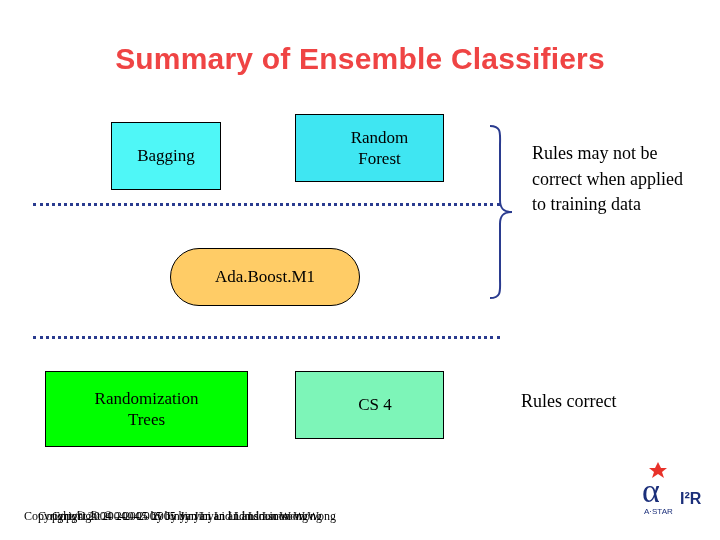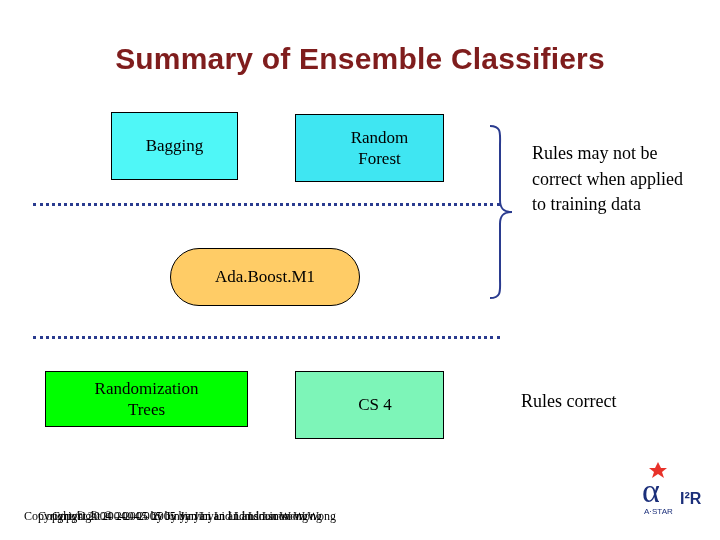--- a/index.html
+++ b/index.html
@@ -20,40 +20,40 @@
   }
   .title {
     position: absolute;
     left: 0;
     top: 42px;
     width: 720px;
     text-align: center;
     font-family: "Liberation Sans", sans-serif;
     font-weight: bold;
     font-size: 30px;
-    color: #7f1d1d;
+    color: #ef4444;
     letter-spacing: 0.2px;
   }
   .box {
     position: absolute;
     box-sizing: border-box;
     border: 1px solid #000000;
     display: flex;
     align-items: center;
     justify-content: center;
     text-align: center;
     font-family: "Liberation Serif", serif;
     font-size: 17px;
     color: #000000;
     line-height: 1.25;
   }
   .box-bagging {
     left: 111px;
-    top: 112px;
-    width: 127px;
+    top: 122px;
+    width: 110px;
     height: 68px;
     background: #4ff7f7;
   }
   .box-rf {
     left: 295px;
     top: 114px;
     width: 149px;
     height: 68px;
     background: #3fe6f2;
     padding-left: 20px;
@@ -63,21 +63,21 @@
     top: 248px;
     width: 190px;
     height: 58px;
     background: #ffcc66;
     border-radius: 29px;
   }
   .box-rtrees {
     left: 45px;
     top: 371px;
     width: 203px;
-    height: 56px;
+    height: 76px;
     background: #00ff00;
   }
   .box-cs4 {
     left: 295px;
     top: 371px;
     width: 149px;
     height: 68px;
     background: #7df5b8;
     padding-left: 11px;
   }

